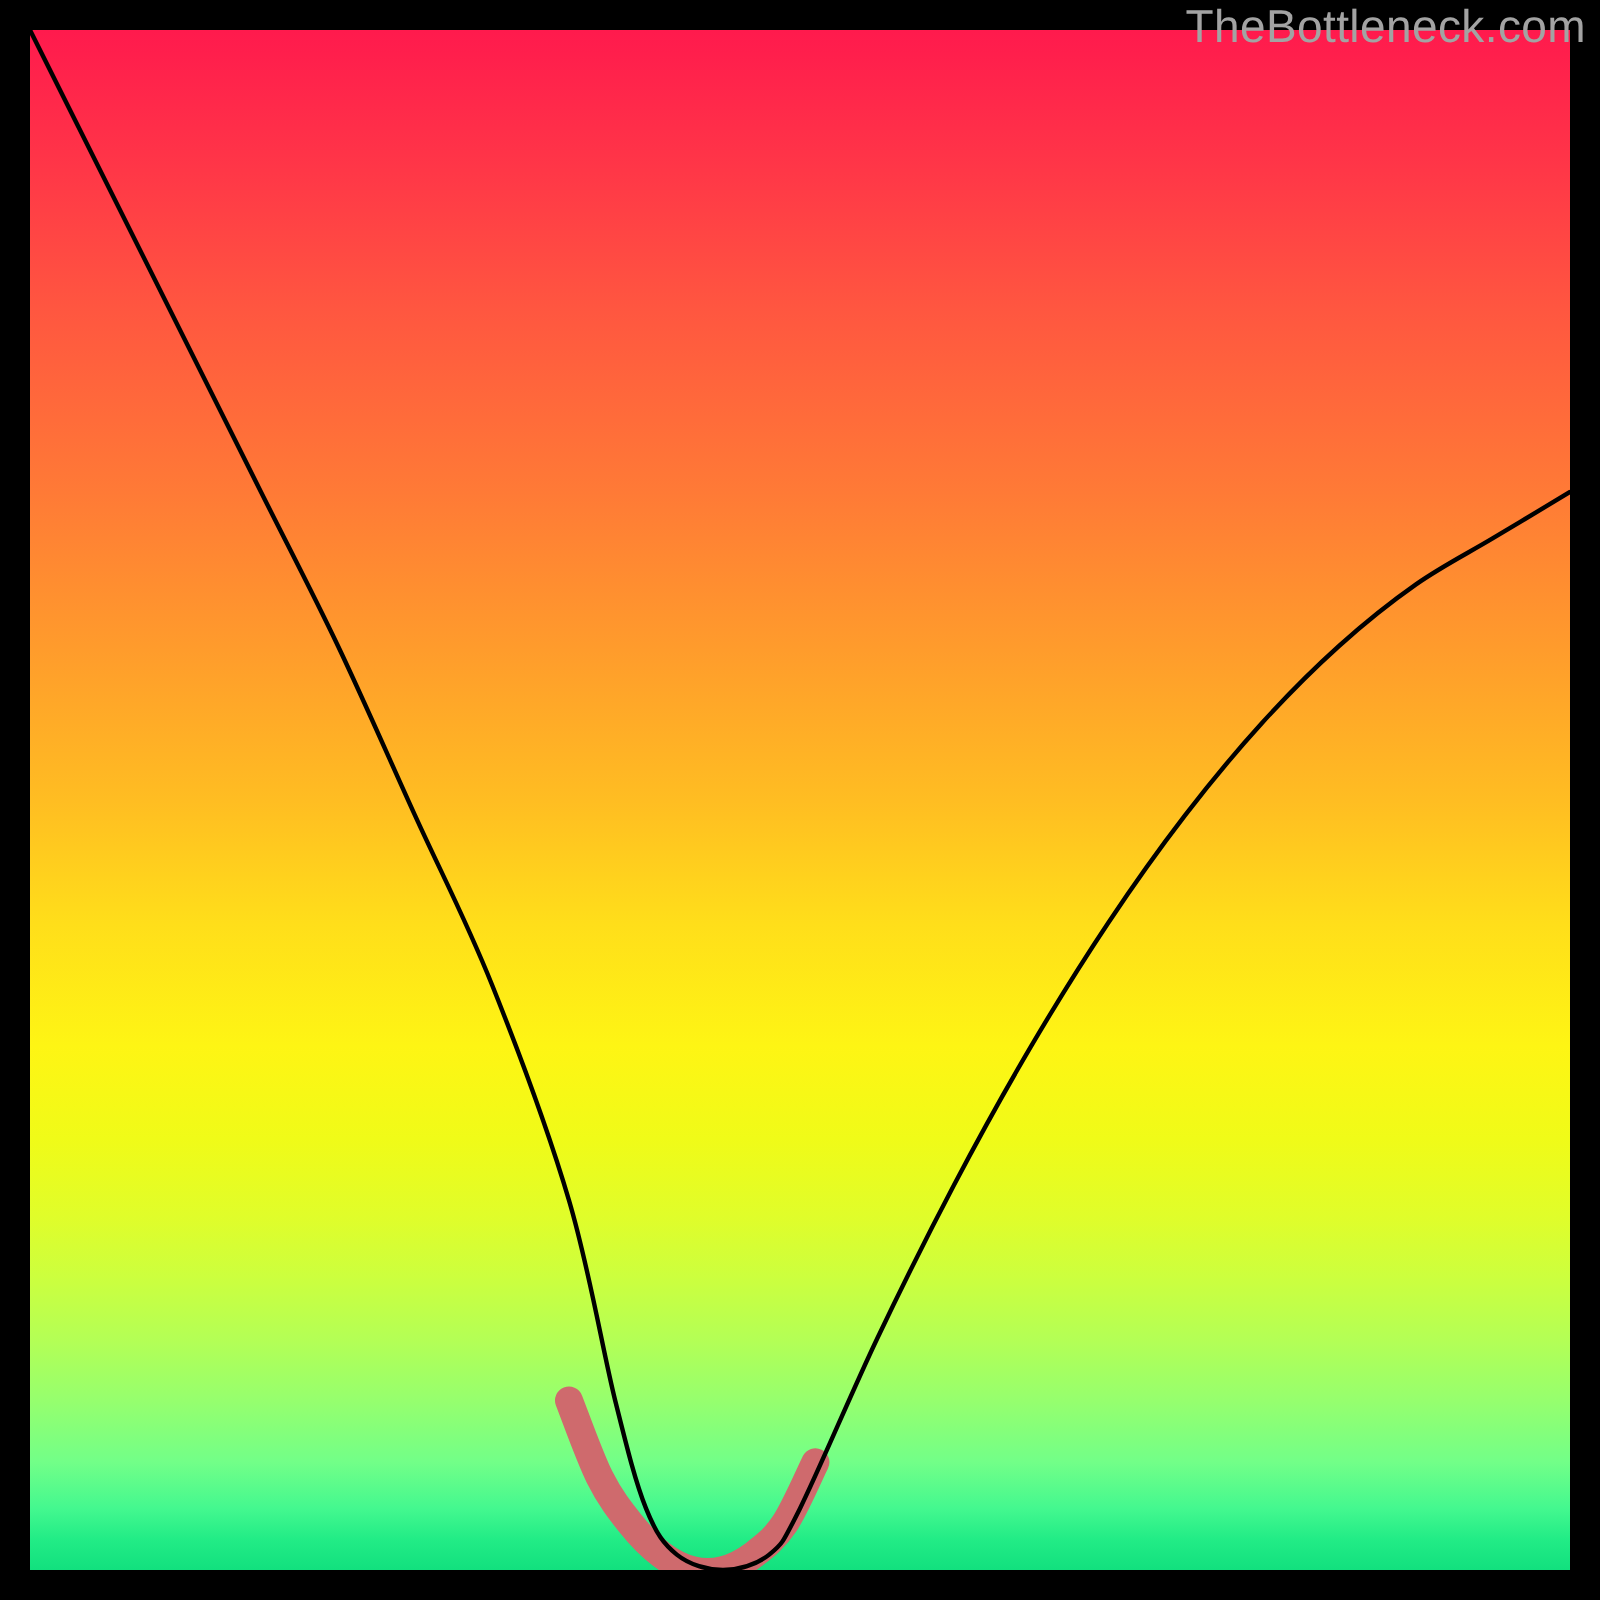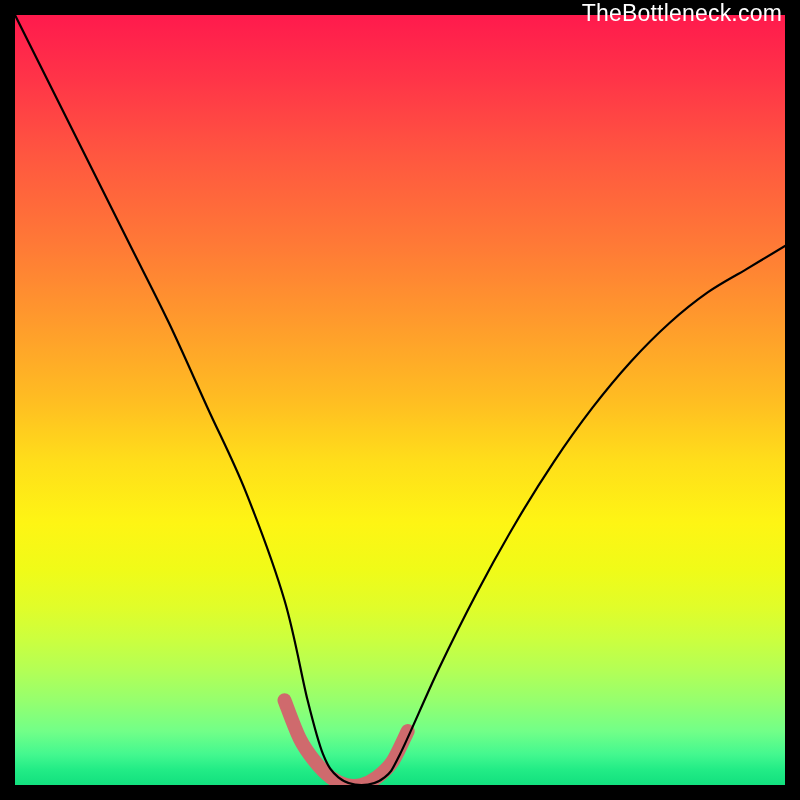--- a/index.html
+++ b/index.html
@@ -49,22 +49,22 @@
     position: absolute;
     left: 0;
     top: 0;
     width: 770px;
     height: 770px;
     pointer-events: none;
   }
   .watermark {
     position: absolute;
     top: 0px;
-    right: 18px;
-    color: #ffffff;
+    right: 7px;
+    color: #a3a3a3;
     font-size: 23px;
     font-weight: 500;
     letter-spacing: 0.2px;
     font-family: Arial, Helvetica, sans-serif;
   }
 </style>
 </head>
 <body>
 
 <div class="frame">

